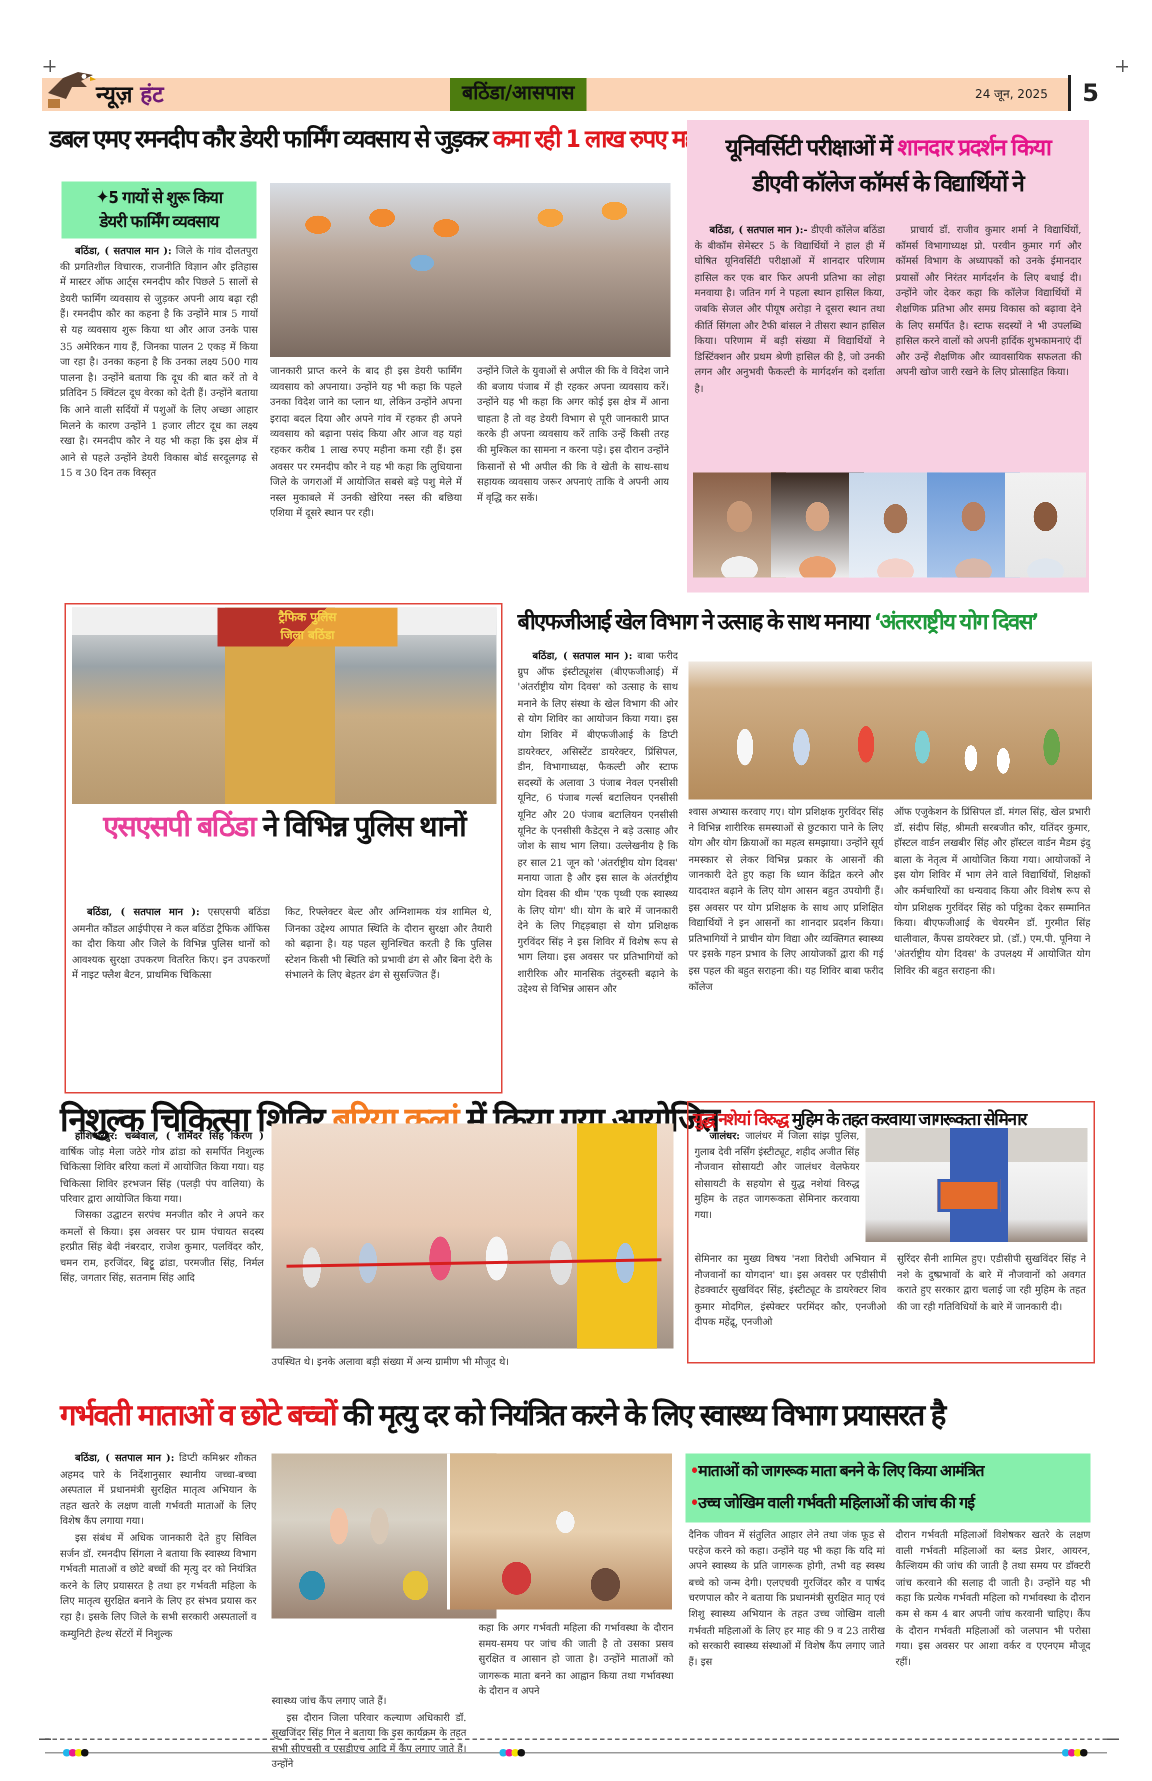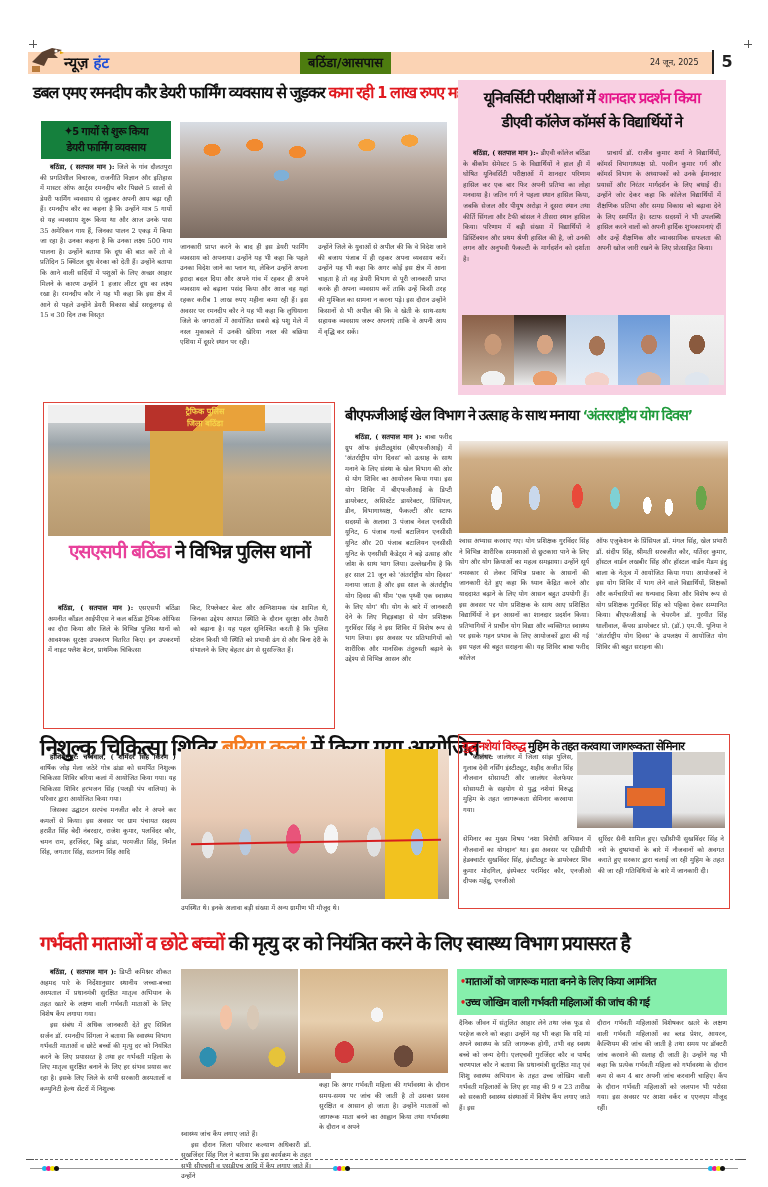--- a/index.html
+++ b/index.html
@@ -6,21 +6,21 @@
   html, body { width: 768px; height: 1187px; background: #fff; overflow: hidden; }
   body { font-family: "DejaVu Serif", serif; color: #222; position: relative; }
 
   .crop { position: absolute; width: 1px; height: 8px; background: #555; }
   .crop-h { position: absolute; height: 1px; width: 8px; background: #555; }
 
   
   .masthead { position: absolute; left: 28px; top: 52px; width: 712px; height: 22px; background: #fbd3b4; }
   .logo-bird { position: absolute; left: 30px; top: 42px; width: 34px; height: 32px; }
   .logo-text { position: absolute; left: 64px; top: 52px; font-family: "DejaVu Sans", sans-serif; font-weight: bold; font-size: 15px; line-height: 22px; color: #111; }
-  .logo-text .accent { color: #1d4ed8; }
+  .logo-text .accent { color: #701a75; }
   .section-name { position: absolute; left: 300px; top: 52px; height: 22px; padding: 0 8px; background: #4d7c0f; font-family: "DejaVu Sans", sans-serif; font-weight: bold; font-size: 13px; line-height: 22px; color: #111; }
   .date { position: absolute; left: 650px; top: 52px; font-family: "DejaVu Sans", sans-serif; font-size: 8px; line-height: 22px; color: #222; }
   .page-num { position: absolute; left: 712px; top: 50px; width: 28px; height: 24px; border-left: 2px solid #222; background: #fff; font-family: "DejaVu Sans", sans-serif; font-weight: bold; font-size: 16px; line-height: 24px; text-align: center; }
 
   .hl { font-family: "DejaVu Sans Condensed", "DejaVu Sans", sans-serif; font-weight: bold; letter-spacing: -0.6px; color: #111; }
   .red { color: #e0181e; }
   .pink { color: #e5148a; }
   .green { color: #1f9a3b; }
   .orange { color: #f47b20; }
 
@@ -102,21 +102,21 @@
 </div>
 <div class="section-name">बठिंडा/आसपास</div>
 <div class="date">24 जून, 2025</div>
 <div class="page-num">5</div>
 
 <div class="hl" style="position:absolute; left:33px; top:82px; width:420px; font-size:16px; line-height:22px; white-space:nowrap; letter-spacing:-1.1px;">
   <span>डबल एमए रमनदीप कौर डेयरी फार्मिंग व्यवसाय से जुड़कर</span>
   <span class="red">कमा रही 1 लाख रुपए महीना</span>
 </div>
 
-<div style="position:absolute; left:41px; top:121px; width:130px; height:38px; background:#15803d; text-align:center; padding-top:2px;">
+<div style="position:absolute; left:41px; top:121px; width:130px; height:38px; background:#86efac; text-align:center; padding-top:2px;">
   <div class="hl" style="font-size:11px; line-height:16px;">
     <span style="font-size:12px;">✦</span><span>5 गायों से शुरू किया</span>
   </div>
   <div class="hl" style="font-size:11px; line-height:16px;">डेयरी फार्मिंग व्यवसाय</div>
 </div>
 
 <div class="col body-text" style="left:40px; top:162px; width:132px; height:240px;">
   <span style="display:inline-block; width:10px;"></span><b>बठिंडा, ( सतपाल मान ):</b>
   <span>जिले के गांव दौलतपुरा की प्रगतिशील विचारक, राजनीति विज्ञान और इतिहास में मास्टर ऑफ आर्ट्स रमनदीप कौर पिछले 5 सालों से डेयरी फार्मिंग व्यवसाय से जुड़कर अपनी आय बढ़ा रही हैं। रमनदीप कौर का कहना है कि उन्होंने मात्र 5 गायों से यह व्यवसाय शुरू किया था और आज उनके पास 35 अमेरिकन गाय हैं, जिनका पालन 2 एकड़ में किया जा रहा है। उनका कहना है कि उनका लक्ष्य 500 गाय पालना है। उन्होंने बताया कि दूध की बात करें तो वे प्रतिदिन 5 क्विंटल दूध वेरका को देती हैं। उन्होंने बताया कि आने वाली सर्दियों में पशुओं के लिए अच्छा आहार मिलने के कारण उन्होंने 1 हजार लीटर दूध का लक्ष्य रखा है। रमनदीप कौर ने यह भी कहा कि इस क्षेत्र में आने से पहले उन्होंने डेयरी विकास बोर्ड सरदूलगढ़ से 15 व 30 दिन तक विस्तृत</span>
 </div>

